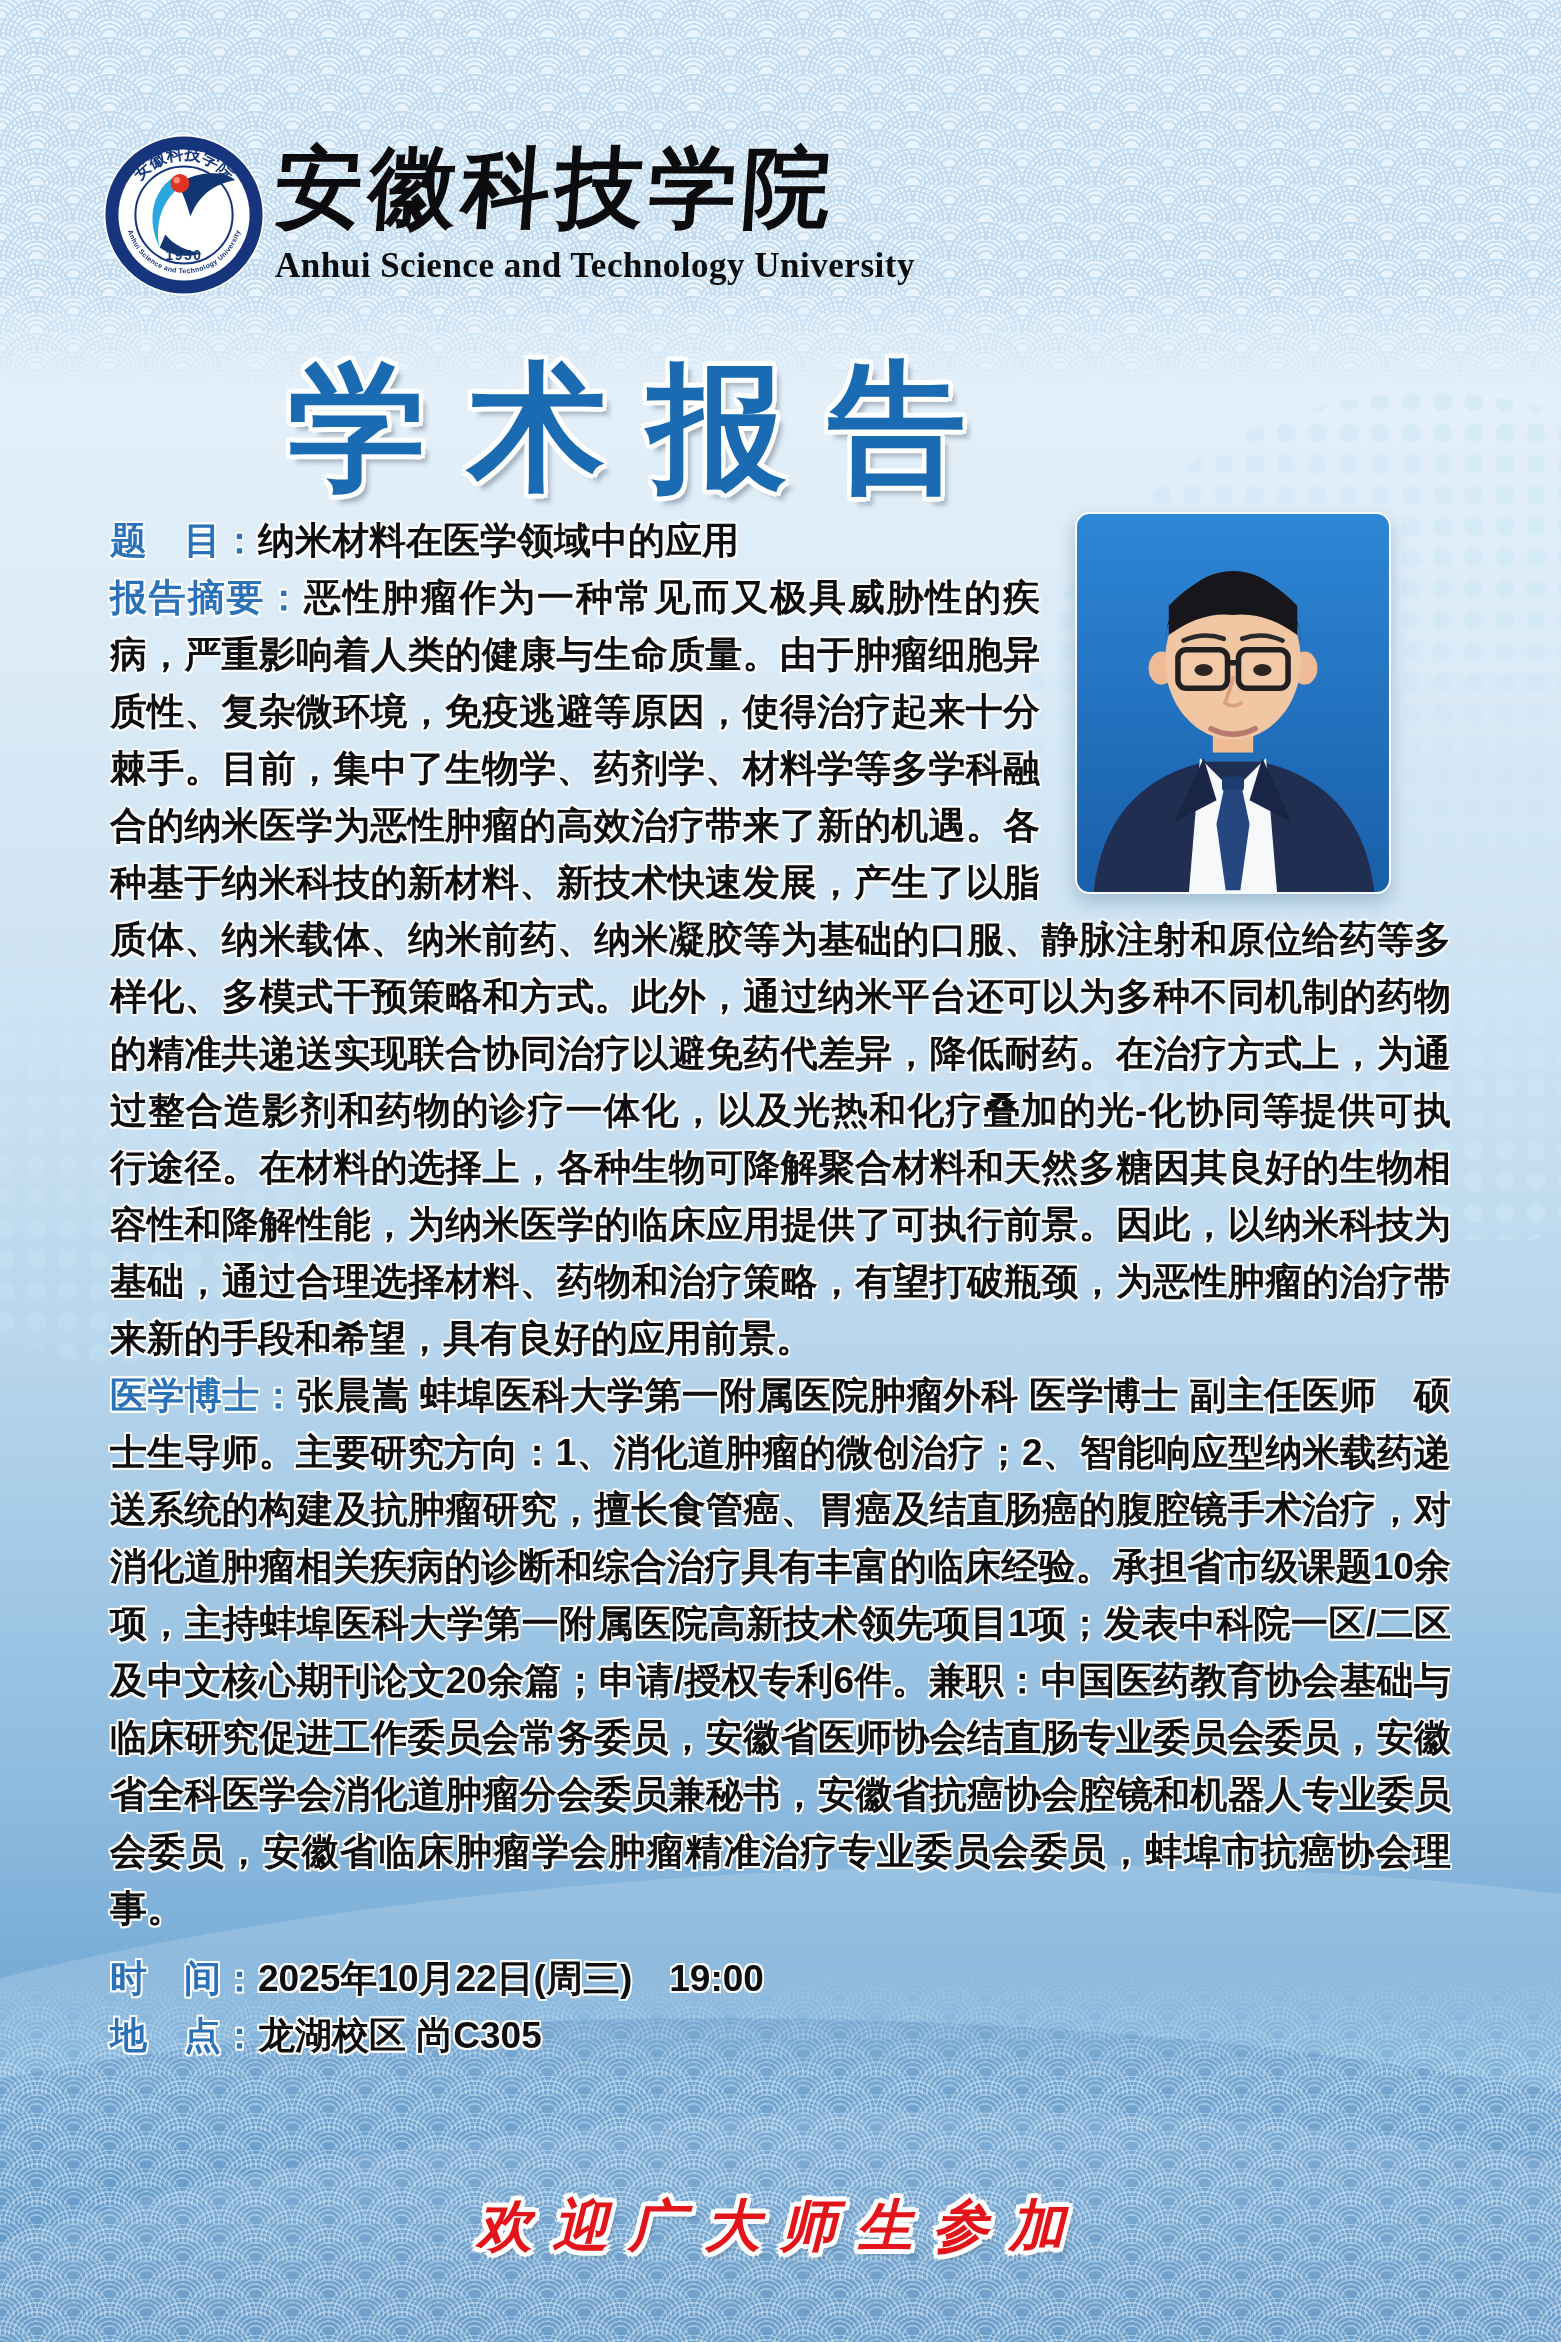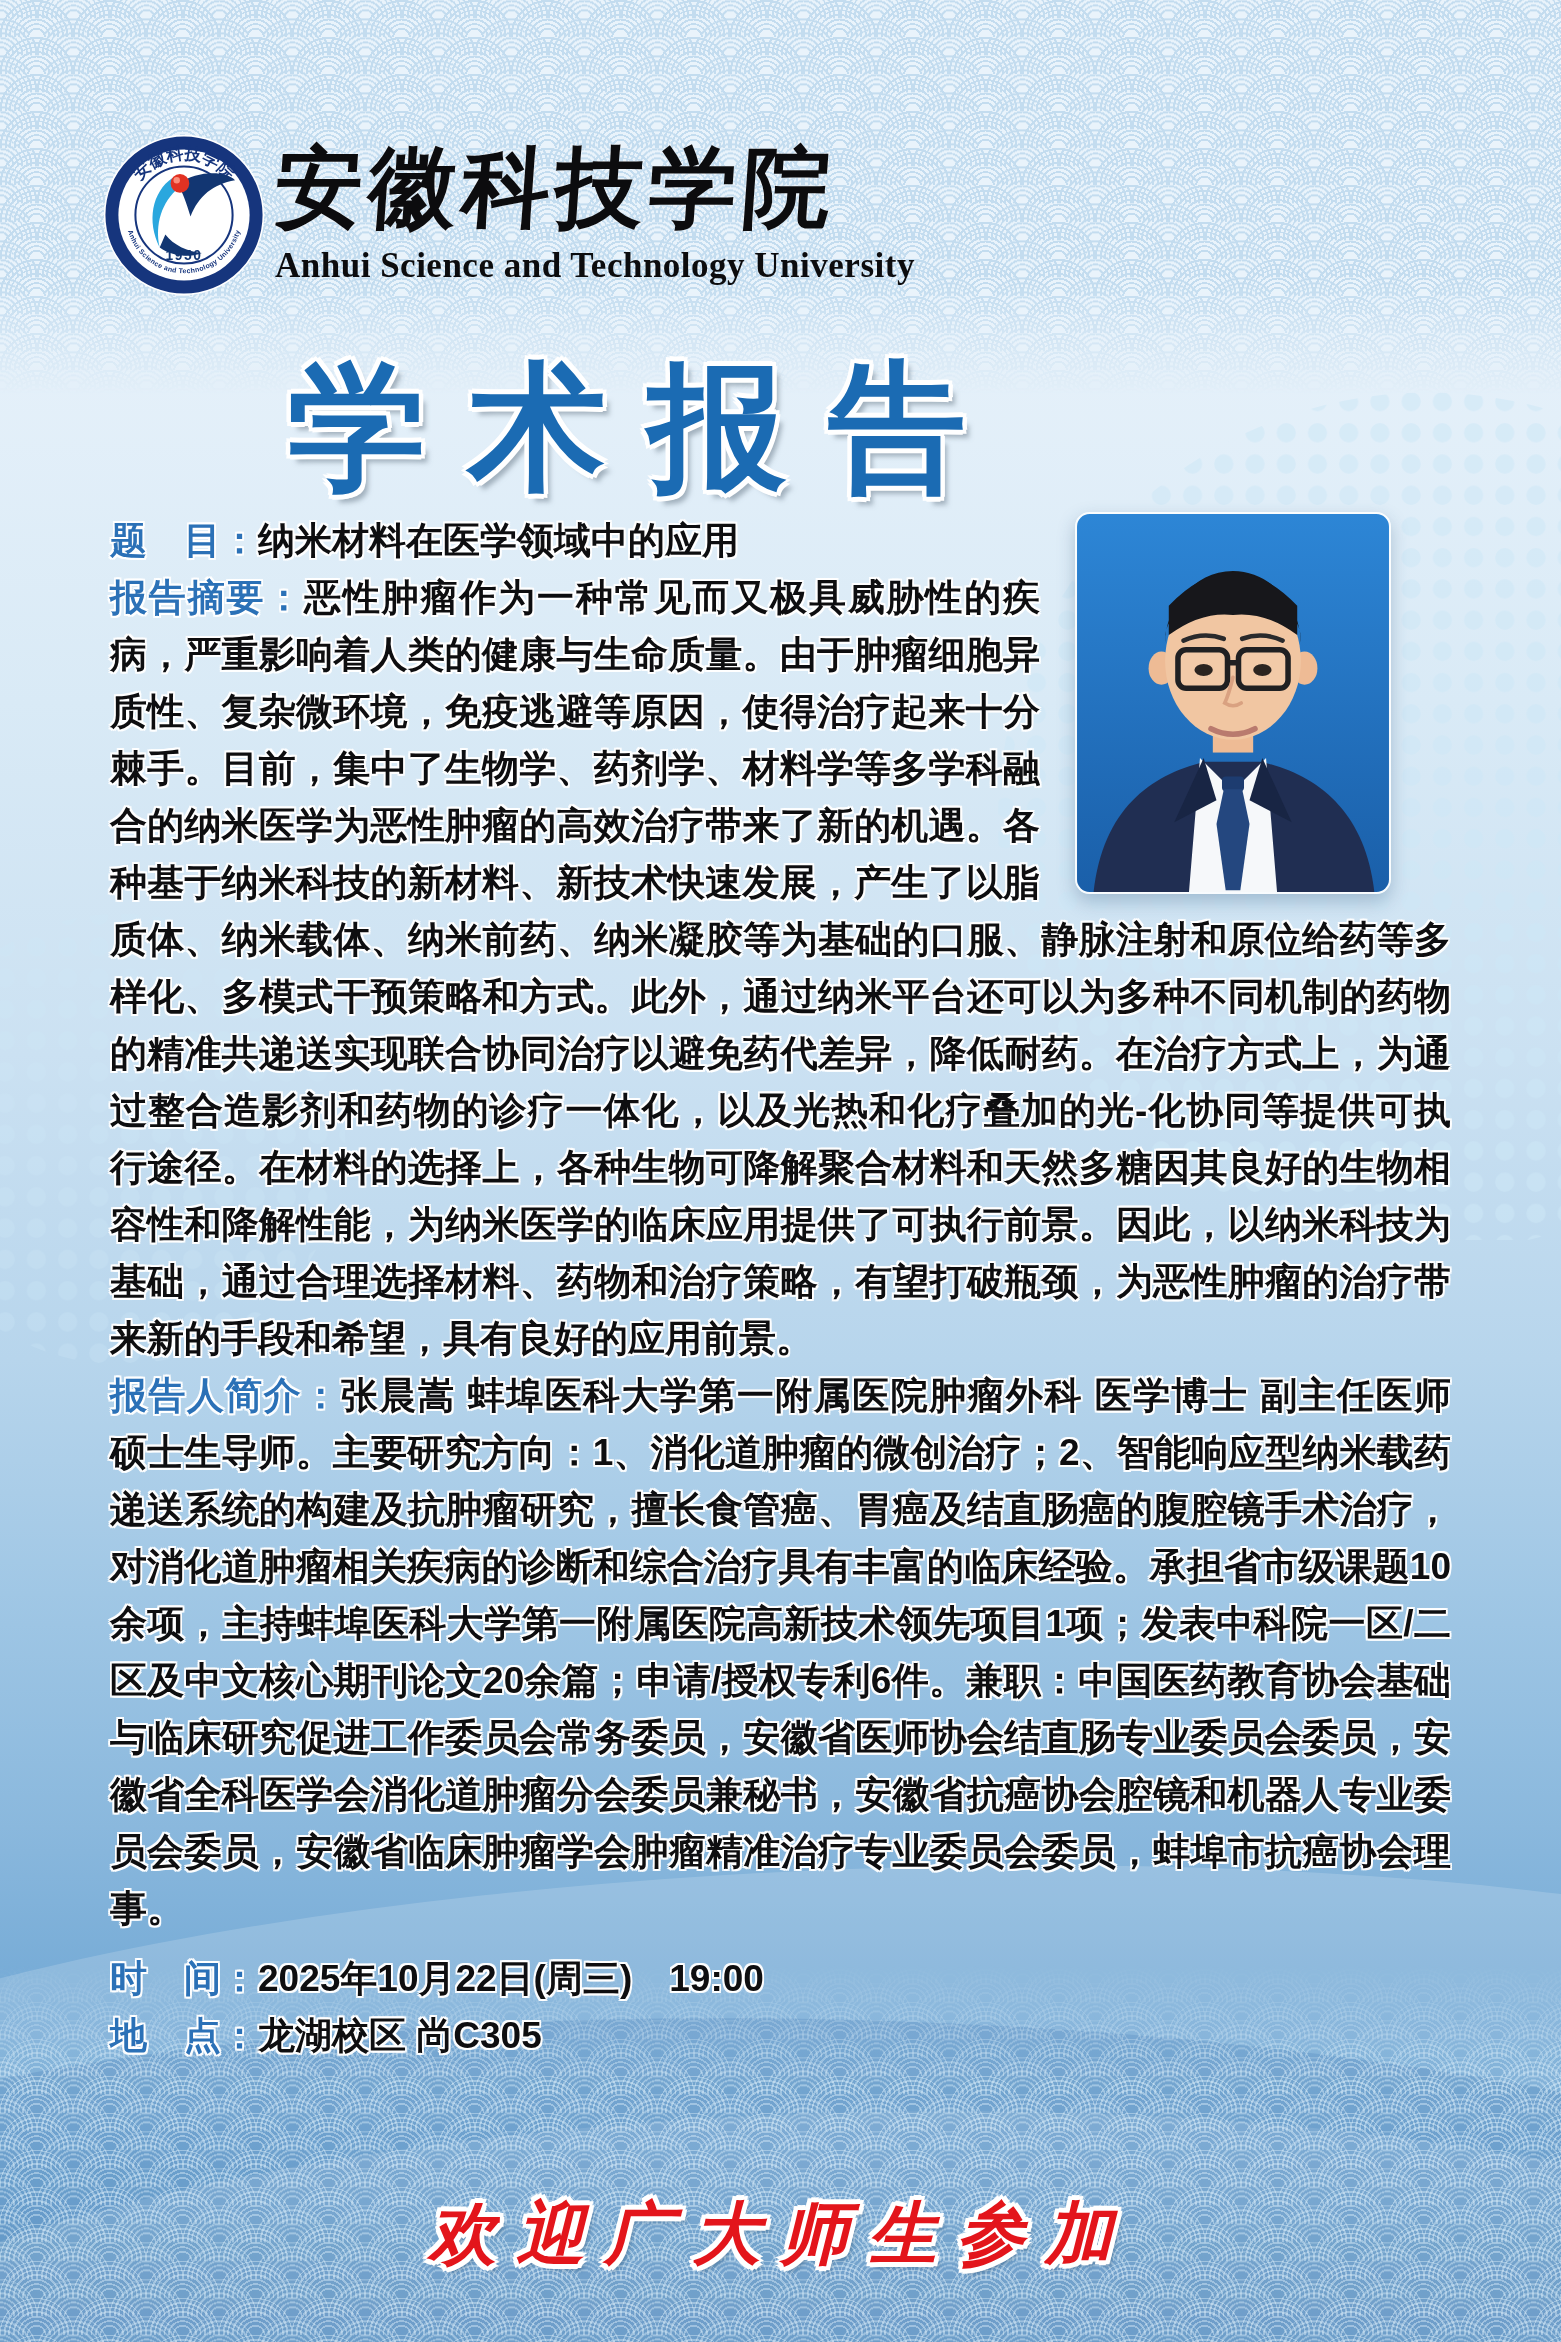--- a/index.html
+++ b/index.html
@@ -110,21 +110,21 @@
   }
   .portrait-frame{
     margin-left:35px;width:312px;height:378px;border-radius:14.7px;overflow:hidden;
     border:2.8px solid rgba(255,255,255,.85);
     box-shadow:0 7.3px 18.4px rgba(40,80,120,.28);
   }
   
   .welcome{
     position:absolute;left:0;top:2189px;width:1561px;text-align:center;
     font-family:"Liberation Serif",serif;font-style:italic;font-weight:900;
-    font-size:68px;letter-spacing:20px;color:#e3151b;white-space:nowrap;
+    font-size:56px;letter-spacing:20px;color:#e3151b;white-space:nowrap;
     text-shadow:
       -3.7px -3.7px 0 #fff,3.7px -3.7px 0 #fff,-3.7px 3.7px 0 #fff,3.7px 3.7px 0 #fff,
       0 -4.6px 0 #fff,0 4.6px 0 #fff,-4.6px 0 0 #fff,4.6px 0 0 #fff,
       4.6px 6.4px 4.6px rgba(30,60,90,.35);
   }
 </style>
 </head>
 <body>
 
 <div class="poster">
@@ -209,21 +209,21 @@
           <path d="M170 178 Q165 198 161 206 Q170 212 179 206" stroke="#d9a181" stroke-width="4" fill="none" stroke-linecap="round"></path>
           <path d="M146 234 Q170 246 194 234" stroke="#b97a6e" stroke-width="6" fill="none" stroke-linecap="round"></path>
         </svg>
       </div>
     </div>
 
     <div class="para"><span class="lbl">题　目：</span><span>纳米材料在医学领域中的应用</span></div>
 
     <p class="para"><span class="lbl">报告摘要：</span><span>恶性肿瘤作为一种常见而又极具威胁性的疾病，严重影响着人类的健康与生命质量。由于肿瘤细胞异质性、复杂微环境，免疫逃避等原因，使得治疗起来十分棘手。目前，集中了生物学、药剂学、材料学等多学科融合的纳米医学为恶性肿瘤的高效治疗带来了新的机遇。各种基于纳米科技的新材料、新技术快速发展，产生了以脂质体、纳米载体、纳米前药、纳米凝胶等为基础的口服、静脉注射和原位给药等多样化、多模式干预策略和方式。此外，通过纳米平台还可以为多种不同机制的药物的精准共递送实现联合协同治疗以避免药代差异，降低耐药。在治疗方式上，为通过整合造影剂和药物的诊疗一体化，以及光热和化疗叠加的光-化协同等提供可执行途径。在材料的选择上，各种生物可降解聚合材料和天然多糖因其良好的生物相容性和降解性能，为纳米医学的临床应用提供了可执行前景。因此，以纳米科技为基础，通过合理选择材料、药物和治疗策略，有望打破瓶颈，为恶性肿瘤的治疗带来新的手段和希望，具有良好的应用前景。</span></p>
 
-    <p class="para"><span class="lbl">报告人简介：</span><span>张晨嵩 蚌埠医科大学第一附属医院肿瘤外科 医学博士 副主任医师　硕士生导师。主要研究方向：1、消化道肿瘤的微创治疗；2、智能响应型纳米载药递送系统的构建及抗肿瘤研究，擅长食管癌、胃癌及结直肠癌的腹腔镜手术治疗，对消化道肿瘤相关疾病的诊断和综合治疗具有丰富的临床经验。承担省市级课题10余项，主持蚌埠医科大学第一附属医院高新技术领先项目1项；发表中科院一区/二区及中文核心期刊论文20余篇；申请/授权专利6件。兼职：中国医药教育协会基础与临床研究促进工作委员会常务委员，安徽省医师协会结直肠专业委员会委员，安徽省全科医学会消化道肿瘤分会委员兼秘书，安徽省抗癌协会腔镜和机器人专业委员会委员，安徽省临床肿瘤学会肿瘤精准治疗专业委员会委员，蚌埠市抗癌协会理事。</span></p>
+    <p class="para"><span class="lbl">医学博士：</span><span>张晨嵩 蚌埠医科大学第一附属医院肿瘤外科 医学博士 副主任医师　硕士生导师。主要研究方向：1、消化道肿瘤的微创治疗；2、智能响应型纳米载药递送系统的构建及抗肿瘤研究，擅长食管癌、胃癌及结直肠癌的腹腔镜手术治疗，对消化道肿瘤相关疾病的诊断和综合治疗具有丰富的临床经验。承担省市级课题10余项，主持蚌埠医科大学第一附属医院高新技术领先项目1项；发表中科院一区/二区及中文核心期刊论文20余篇；申请/授权专利6件。兼职：中国医药教育协会基础与临床研究促进工作委员会常务委员，安徽省医师协会结直肠专业委员会委员，安徽省全科医学会消化道肿瘤分会委员兼秘书，安徽省抗癌协会腔镜和机器人专业委员会委员，安徽省临床肿瘤学会肿瘤精准治疗专业委员会委员，蚌埠市抗癌协会理事。</span></p>
 
     <div class="row row-first"><span class="lbl">时　间：</span><span>2025年10月22日(周三)　19:00</span></div>
 
     <div class="row"><span class="lbl">地　点：</span><span>龙湖校区 尚C305</span></div>
 
 
   </div>
 
   <div class="welcome">欢迎广大师生参加</div>
 

